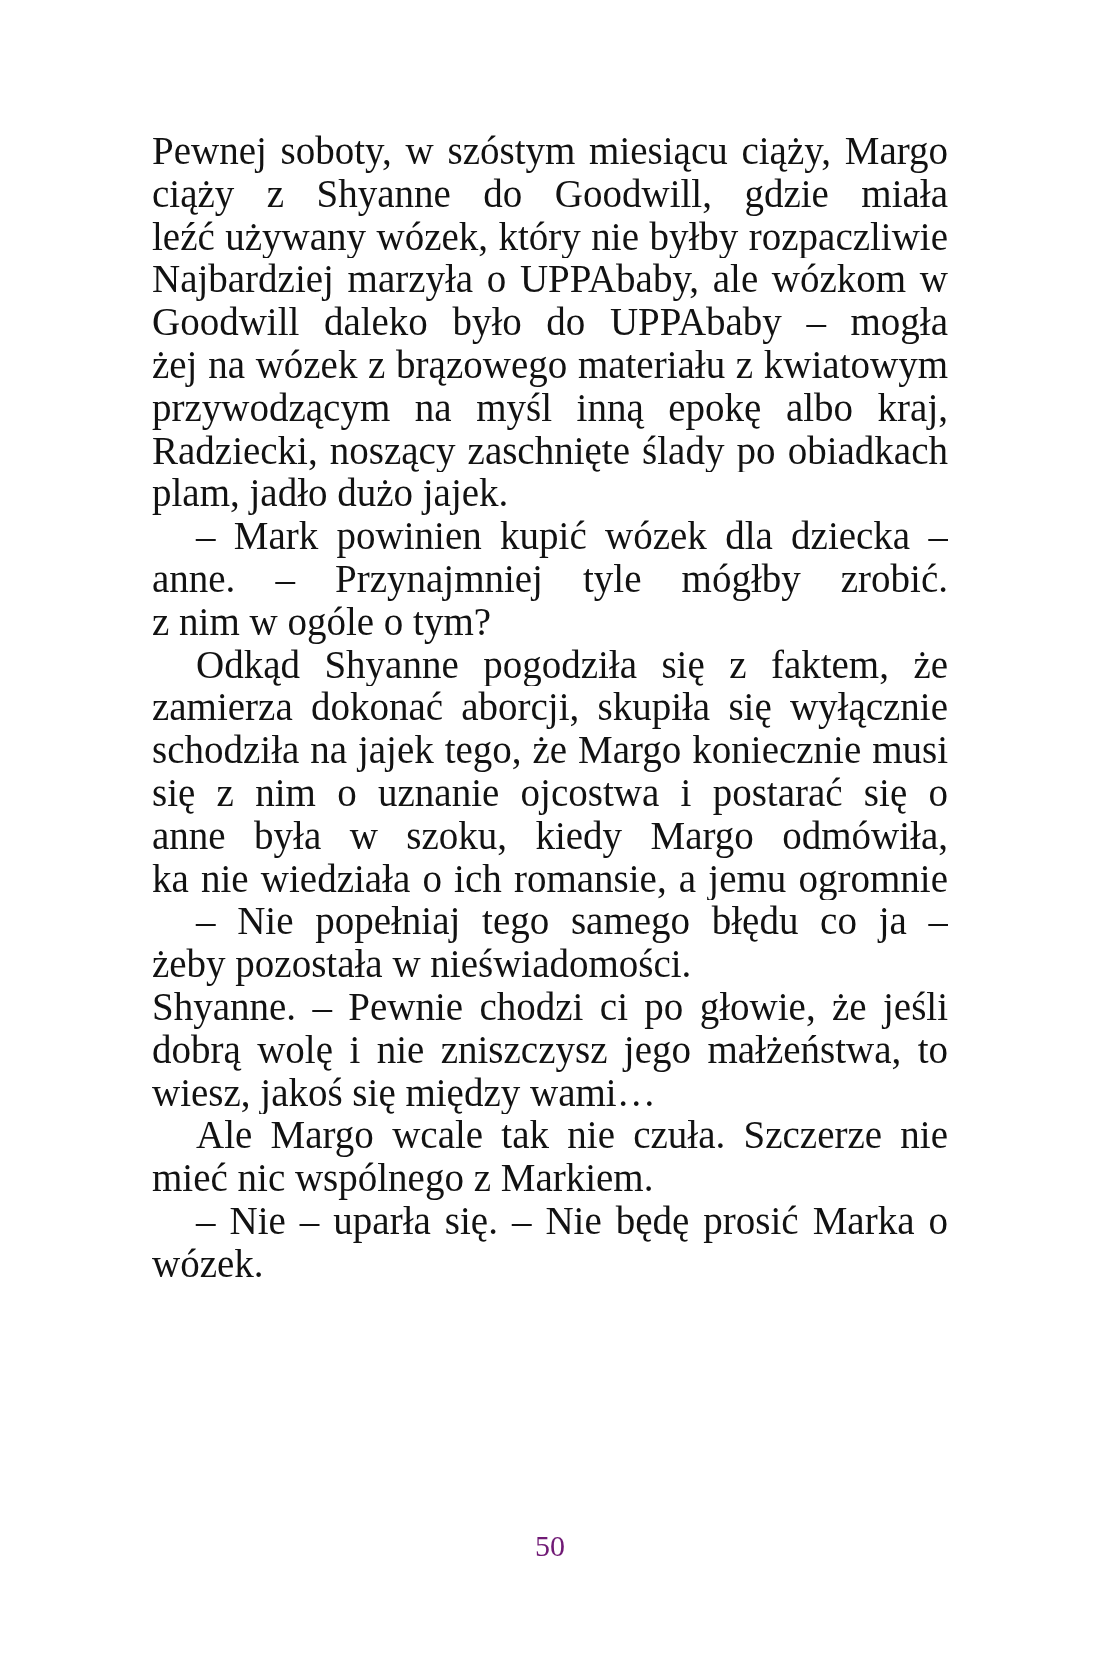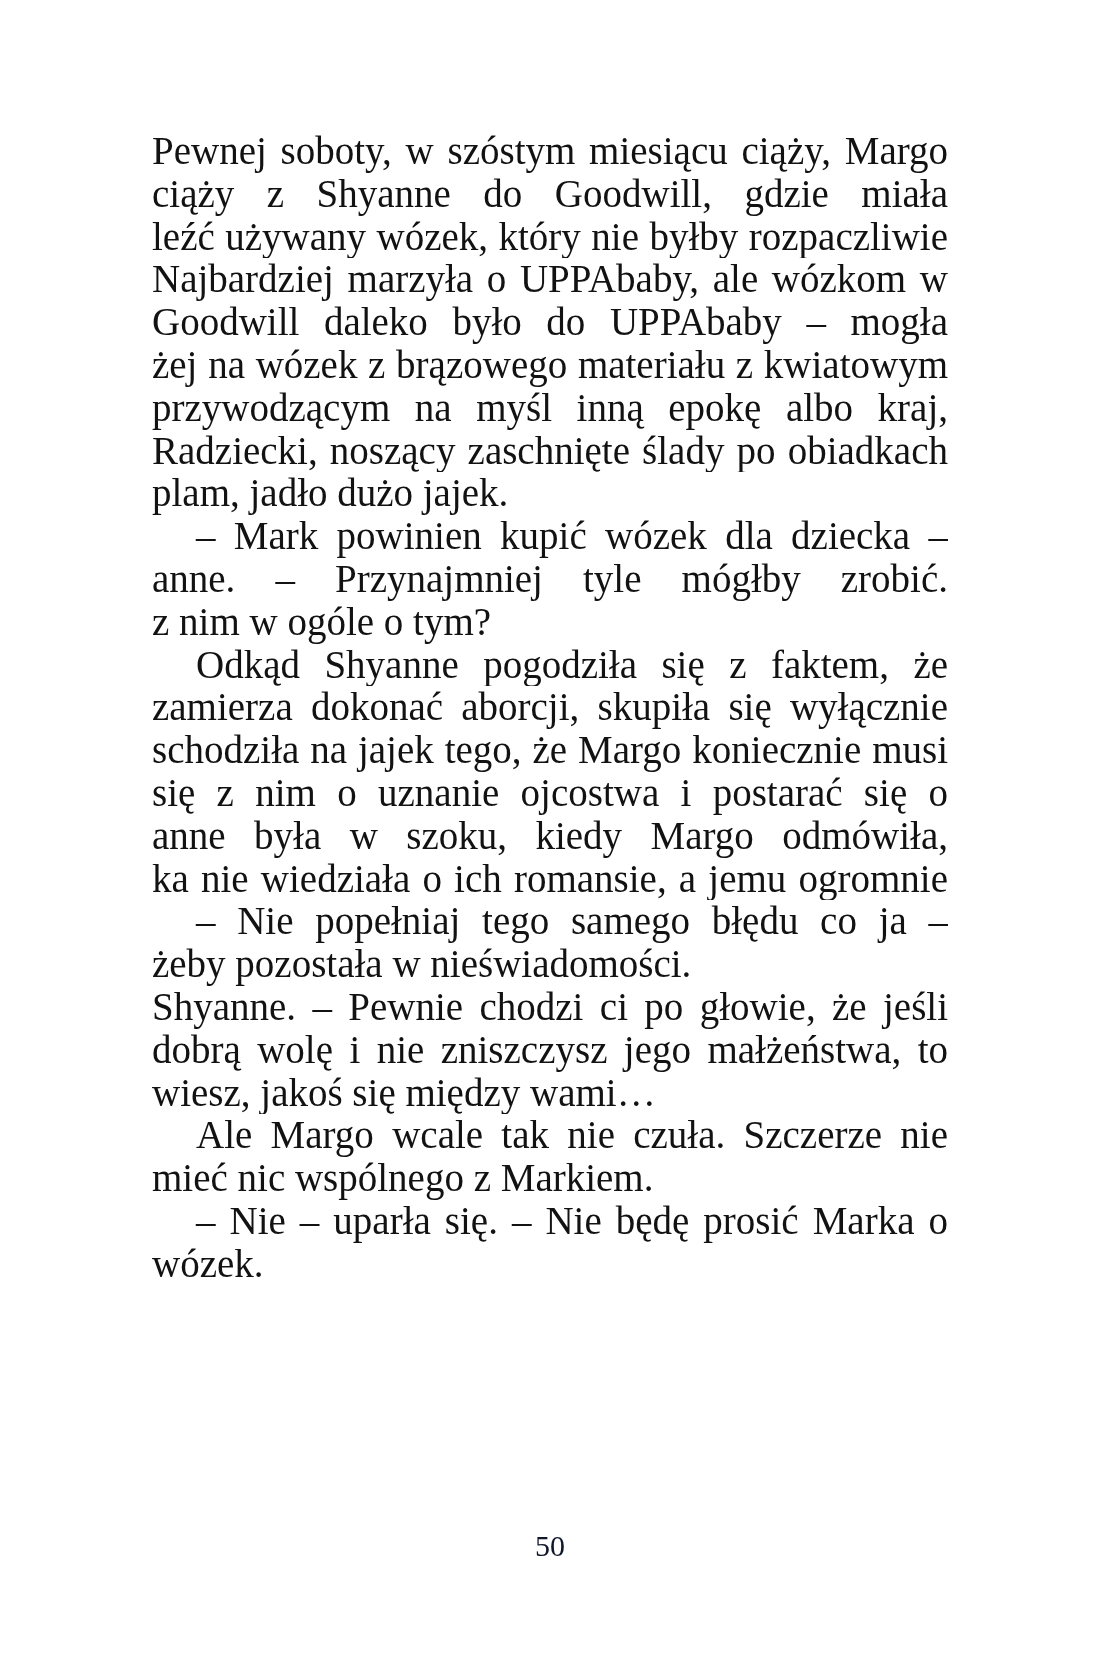--- a/index.html
+++ b/index.html
@@ -39,21 +39,21 @@
     text-indent: 44px;
   }
   .folio {
     position: absolute;
     left: 152px;
     width: 796px;
     top: 1529px;
     text-align: center;
     font-size: 30px;
     line-height: 34px;
-    color: #0f172a;
+    color: #701a75;
   }
 </style>
 </head>
 <body>
 
 <div class="page" style="background: rgb(255, 255, 255); color: rgb(18, 18, 18);">
   <div class="text-block" id="text-block">
       <div class="line">Pewnej soboty, w szóstym miesiącu ciąży, Margo poje-</div>
       <div class="line">ciąży z Shyanne do Goodwill, gdzie miała nadzieję zna-</div>
       <div class="line">leźć używany wózek, który nie byłby rozpaczliwie żałosny.</div>

